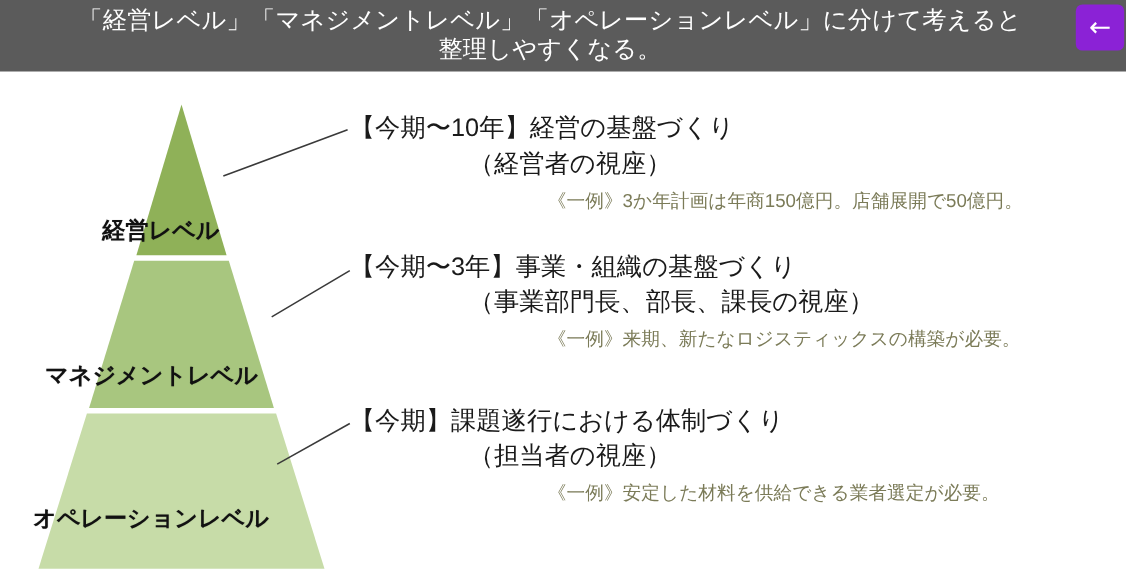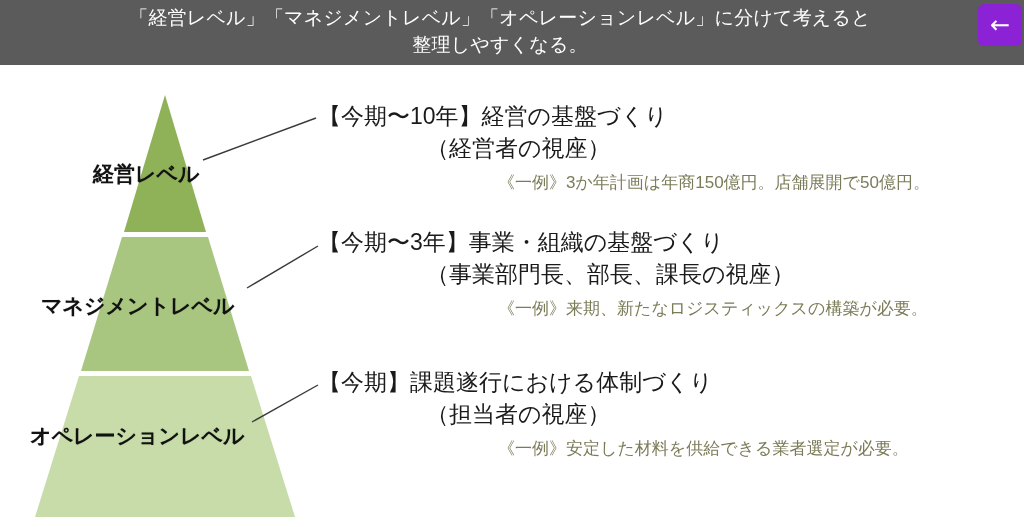--- a/index.html
+++ b/index.html
@@ -32,21 +32,21 @@
     background: #5b5b5b;
     z-index: 5;
   }
   #caption-text {
     position: absolute;
     left: 40px;
     top: 4px;
     width: 920px;
     text-align: center;
     color: #ffffff;
-    font-size: 19px;
+    font-size: 22px;
     line-height: 27px;
     letter-spacing: 0.2px;
     white-space: pre-line;
     font-weight: 400;
   }
 
   
   #back-button {
     position: absolute;
     right: 2px;
@@ -79,20 +79,21 @@
 
   
   .tier-label {
     position: absolute;
     color: #111111;
     font-weight: bold;
     font-size: 21px;
     line-height: 1;
     white-space: nowrap;
     text-shadow: 0 0 1px rgba(0,0,0,0.25);
+    margin-top: 36px;
   }
   #tier-label-0 { left: 93px;  top: 163px; }
   #tier-label-1 { left: 41px;  top: 295px; }
   #tier-label-2 { left: 30px;  top: 425px; }
 
   
   #leaders {
     position: absolute;
     left: 0;
     top: 0;

